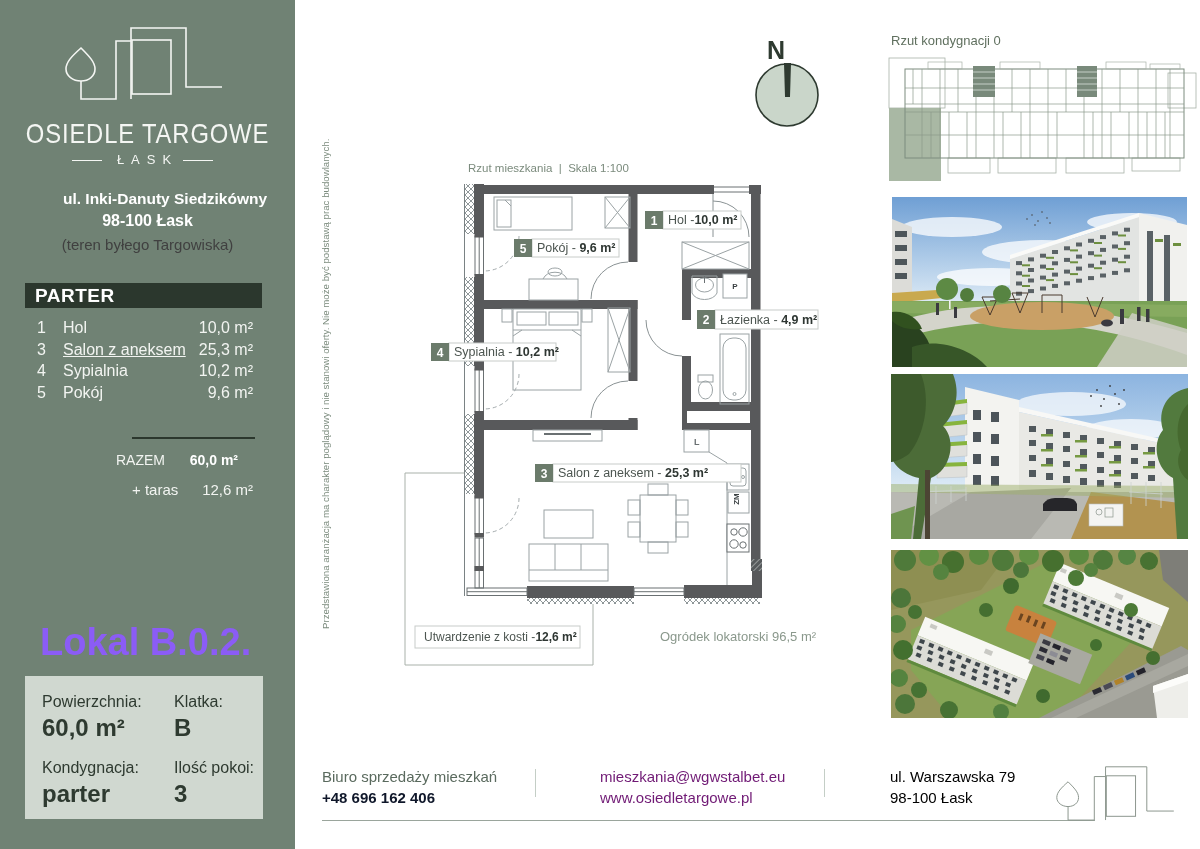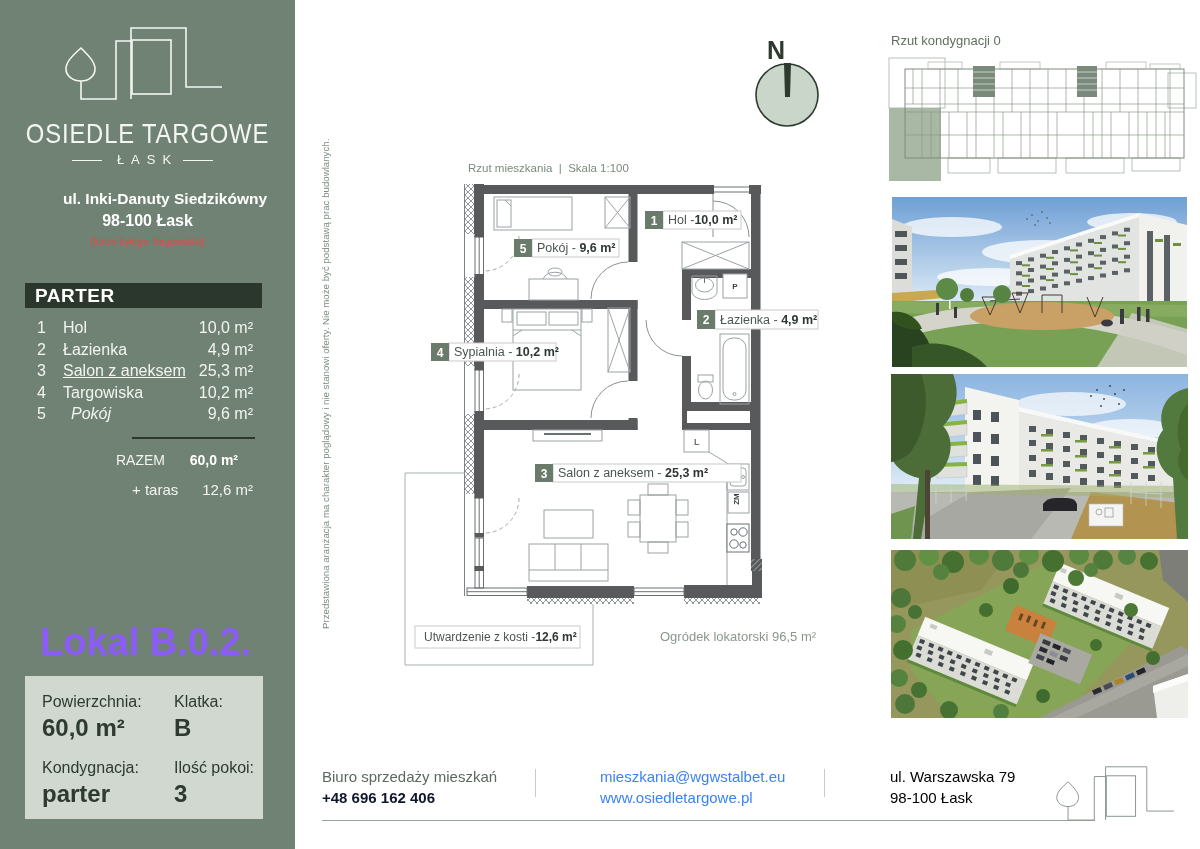--- a/index.html
+++ b/index.html
@@ -26,30 +26,29 @@
 <div class="abs" style="left:0;top:118px;width:295px;text-align:center;color:#f4f6f3;font-size:28px;letter-spacing:1px;font-weight:400;transform:scaleX(0.85);">OSIEDLE TARGOWE</div>
 
 <div class="abs" style="left:0;top:152px;width:295px;text-align:center;color:#f4f6f3;font-size:13px;letter-spacing:7px;">ŁASK</div>
 <div class="abs" style="left:72px;top:160px;width:30px;height:1px;background:#f4f6f3;"></div>
 <div class="abs" style="left:183px;top:160px;width:30px;height:1px;background:#f4f6f3;"></div>
 
 <div class="abs" style="left:0;top:190px;width:330px;text-align:center;color:#fff;font-size:15.5px;font-weight:bold;">ul. Inki-Danuty Siedzikówny</div>
 
 <div class="abs" style="left:0;top:212px;width:295px;text-align:center;color:#fff;font-size:16px;font-weight:bold;">98-100 Łask</div>
 
-<div class="abs" style="left:0;top:236px;width:295px;text-align:center;color:#ef4444;font-size:10px;">(teren byłego Targowiska)</div>
+<div class="abs" style="left:0;top:236px;width:295px;text-align:center;color:#404040;font-size:15px;">(teren byłego Targowiska)</div>
 
 <div class="abs" style="left:25px;top:283px;width:237px;height:25px;background:#2B372D;color:#fff;font-size:19px;font-weight:bold;letter-spacing:0.5px;line-height:25px;padding-left:10px;box-sizing:border-box;transform:translateZ(0) rotate(0.03deg);">PARTER</div>
 
 <div class="abs" style="left:25px;top:317px;width:228px;color:#f2f4f1;font-size:16px;line-height:21.6px;">
   <div><span style="display:inline-block;width:19px;text-align:center;margin-left:7px;">1</span><span style="margin-left:12px;">Hol</span><span style="float:right;">10,0 m²</span></div>
-  <div><span style="display:inline-block;width:19px;text-align:center;margin-left:7px;">2</span><span style="margin-left:12px;">Łazienka</span><span style="float:right;">4,9 m²</span></div>
   <div><span style="display:inline-block;width:19px;text-align:center;margin-left:7px;">3</span><span style="margin-left:12px;text-decoration:underline;">Salon z aneksem</span><span style="float:right;">25,3 m²</span></div>
-  <div><span style="display:inline-block;width:19px;text-align:center;margin-left:7px;">4</span><span style="margin-left:12px;">Targowiska</span><span style="float:right;">10,2 m²</span></div>
-  <div><span style="display:inline-block;width:19px;text-align:center;margin-left:7px;">5</span><span style="margin-left:20px;font-style:italic;">Pokój</span><span style="float:right;">9,6 m²</span></div>
+  <div><span style="display:inline-block;width:19px;text-align:center;margin-left:7px;">4</span><span style="margin-left:12px;">Sypialnia</span><span style="float:right;">10,2 m²</span></div>
+  <div><span style="display:inline-block;width:19px;text-align:center;margin-left:7px;">5</span><span style="margin-left:12px;">Pokój</span><span style="float:right;">9,6 m²</span></div>
 </div>
 
 <div class="abs" style="left:132px;top:437px;width:123px;height:2px;background:#2B372D;"></div>
 
 <div class="abs" style="left:116px;top:452px;width:122px;color:#f2f4f1;font-size:14px;">RAZEM<span style="float:right;font-weight:bold;color:#fff;">60,0 m²</span></div>
 
 <div class="abs" style="left:132px;top:481px;width:121px;color:#f2f4f1;font-size:15px;">+ taras<span style="float:right;">12,6 m²</span></div>
 
 <div class="abs" style="left:40px;top:621px;color:#8b5cf6;font-size:38px;font-weight:bold;">Lokal B.0.2.</div>
 
@@ -861,21 +860,21 @@
 </svg>
 
 <div class="abs" style="left:322px;top:819.5px;width:773px;height:1px;background:#9aa59c;"></div>
 
 <div class="abs" style="left:535px;top:769px;width:1px;height:28px;background:#c4cec6;"></div>
 
 <div class="abs" style="left:824px;top:769px;width:1px;height:28px;background:#c4cec6;"></div>
 
 <div class="abs" style="left:322px;top:766px;color:#5a6a5e;font-size:15px;line-height:21px;">Biuro sprzedaży mieszkań<br><span style="font-weight:bold;color:#0f172a;">+48 696 162 406</span></div>
 
-<div class="abs" style="left:600px;top:766px;color:#3b82f6;font-size:15px;line-height:21px;">mieszkania@wgwstalbet.eu<br>www.osiedletargowe.pl</div>
+<div class="abs" style="left:600px;top:766px;color:#701a75;font-size:15px;line-height:21px;">mieszkania@wgwstalbet.eu<br>www.osiedletargowe.pl</div>
 
 <div class="abs" style="left:890px;top:766px;color:#000000;font-size:15px;line-height:21px;">ul. Warszawska 79<br>98-100 Łask</div>
 
 <svg class="abs" style="left:1000px;top:740px;" width="200" height="109" viewBox="0 0 200 109">
   <g fill="none" stroke="#8a948c" stroke-width="1.3" transform="translate(7.3,5.8) scale(0.75)">
     <path d="M81 48 C72 56 66 62 66 69 C66 76 73 81 81 81 C89 81 95 76 95 69 C95 62 89 56 81 48 Z"></path>
     <path d="M81 81 L81 99 L116 99 L116 41 L131 41"></path>
     <path d="M131 99 L131 28 L186 28 L186 87 L222 87"></path>
     <rect x="132" y="40" width="39" height="54"></rect>
   </g>

